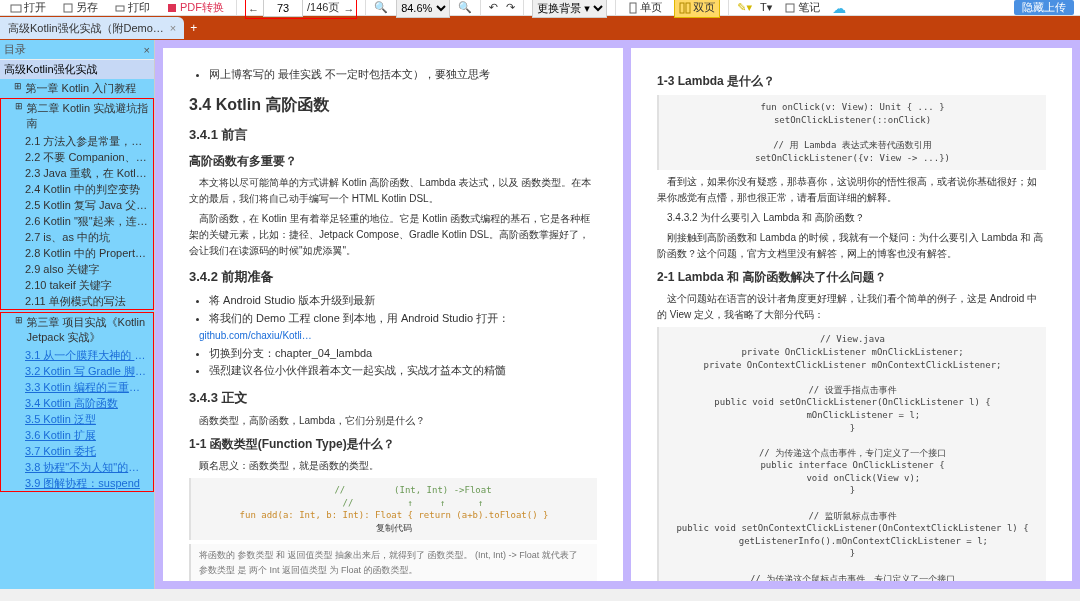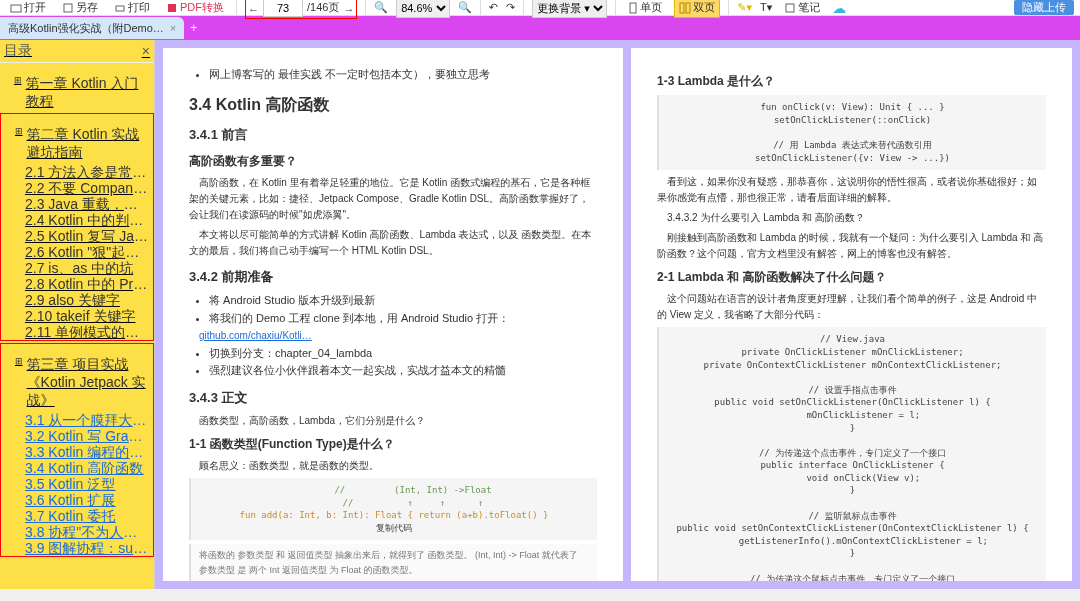--- a/index.html
+++ b/index.html
@@ -5,49 +5,49 @@
 * { box-sizing: border-box; margin: 0; padding: 0; }
 body { font-family: "Microsoft YaHei", Arial, sans-serif; font-size: 12px; background: #f0f0f0; width: 1080px; height: 601px; overflow: hidden; }
 .toolbar { height: 16px; background: #fff; border-bottom: 1px solid #ddd; display: flex; align-items: center; padding: 0 6px; gap: 8px; font-size: 11px; color: #333; }
 .toolbar .btn { display: flex; align-items: center; gap: 2px; cursor: pointer; padding: 2px 4px; }
 .toolbar .sep { width: 1px; height: 16px; background: #ddd; }
 .toolbar .page-input { width: 40px; height: 18px; text-align: center; border: 1px solid #ccc; font-size: 11px; }
 .toolbar .highlight-box { border: 1px solid red; padding: 1px 2px; display: flex; align-items: center; gap: 4px; }
 .toolbar select { font-size: 11px; height: 20px; border: 1px solid #ccc; }
 .toolbar .right-btn { margin-left: auto; background: #4a90e2; color: #fff; padding: 0 8px; border-radius: 2px; cursor: pointer; }
 .toolbar .cloud-ic { color: #3bb5e8; font-size: 14px; }
-.tabs { height: 24px; background: #d946ef; display: flex; align-items: center; }
+.tabs { height: 24px; background: #c2410c; display: flex; align-items: center; }
 .tab { background: #d4e6fa; height: 22px; display: flex; align-items: center; padding: 0 8px; font-size: 11px; color: #333; border-radius: 0 6px 0 0; }
 .tab-close { margin-left: 6px; cursor: pointer; color: #888; }
 .tab-add { color: #fff; margin-left: 6px; cursor: pointer; }
 .main { display: flex; height: 549px; }
-.sidebar { width: 155px; background: #fde047; border-right: 1px solid #ccc; overflow: hidden; font-size: 14px; text-decoration: underline; }
+.sidebar { width: 155px; background: #7dd3fc; border-right: 1px solid #ccc; overflow: hidden; font-size: 11px; }
 .sidebar-hdr { display: flex; align-items: center; padding: 2px 4px; color: #555; border-bottom: 1px solid #eee; }
 .sidebar-hdr .close-x { margin-left: auto; cursor: pointer; }
 .toc { overflow-y: auto; height: 520px; }
 .toc-root { padding: 2px 4px; background: #c6d8f5; color: #000; }
-.toc-chap { padding: 12px 4px 2px 14px; color: #333; display: flex; }
+.toc-chap { padding: 2px 4px 2px 14px; color: #333; display: flex; }
 .toc-chap::before { content: "⊞"; margin-right: 4px; font-size: 9px; }
 .toc-item { padding: 1px 4px 1px 24px; color: #333; white-space: nowrap; overflow: hidden; text-overflow: ellipsis; line-height: 14px; }
 .toc-item.link { color: #1a6cd8; text-decoration: underline; cursor: pointer; }
 .redbox { border: 1px solid red; }
 .content { flex: 1; background: #c4b5fd; display: flex; gap: 8px; padding: 8px; overflow: hidden; }
 .page { background: #fff; padding: 18px 26px; overflow: hidden; font-size: 11px; color: #333; line-height: 1.6; }
 .page-left { width: 480px; }
 .page-right { width: 460px; }
 .page ul { margin-left: 20px; }
 .page h2 { font-size: 16px; font-weight: bold; margin: 8px 0; }
 .page h3 { font-size: 13px; font-weight: bold; margin: 8px 0 4px; }
 .page h4 { font-size: 12px; font-weight: bold; margin: 6px 0 3px; }
 .page p { margin: 4px 0; text-indent: 1em; font-size: 10px; }
 .page .code { background: #f5f5f5; border-left: 2px solid #e0e0e0; padding: 6px 10px; font-family: Consolas, monospace; font-size: 9px; color: #444; white-space: pre; line-height: 1.4; margin: 4px 0; overflow: hidden; text-align: center; }
 .page .code .c-comment { color: #6a9955; margin-left: 38px; }
 .page .code .c-key { color: #c98b2c; }
 .page .quote { background: #fafafa; border-left: 2px solid #ddd; padding: 4px 8px; font-size: 9px; color: #777; margin: 4px 0; }
-.page a.lnk { color: #1a6cd8; text-decoration: underline; font-size: 10px; }
+.page a.lnk { color: #1a6cd8; font-size: 10px; }
 .tb-btn-active { background: #ffd966; border: 1px solid #e0b800; padding: 1px 4px; }
 svg { vertical-align: middle; }
 </style>
 </head>
 <body>
 
 <div class="toolbar">
   <span class="btn">
       <svg width="12" height="12">
         <rect x="1" y="3" width="10" height="7" fill="none" stroke="#666"></rect>
@@ -123,20 +123,21 @@
   <span class="tab-add">+</span>
 </div>
 
 <div class="main">
   <div class="sidebar">
     <div class="sidebar-hdr">
       <span>目录</span>
       <span class="close-x">×</span>
     </div>
     <div class="toc">
+      <div class="toc-root">高级Kotlin强化实战</div>
       <div class="toc-chap">第一章 Kotlin 入门教程</div>
       <div class="redbox">
         <div class="toc-chap">第二章 Kotlin 实战避坑指南</div>
         <div id="toc-items-2">
             <div class="toc-item">2.1 方法入参是常量，不可修改</div>
             <div class="toc-item">2.2 不要 Companion、INSTANCE?</div>
             <div class="toc-item">2.3 Java 重载，在 Kotlin 中怎么巧妙过…</div>
             <div class="toc-item">2.4 Kotlin 中的判空变势</div>
             <div class="toc-item">2.5 Kotlin 复写 Java 父类中的方法</div>
             <div class="toc-item">2.6 Kotlin "狠"起来，连TODO都不放过！</div>
@@ -166,22 +167,22 @@
 
   <div class="content">
 
     <div class="page page-left">
       <ul>
           <li>网上博客写的 最佳实践 不一定时包括本文），要独立思考</li>
         </ul>
       <h2>3.4 Kotlin 高阶函数</h2>
       <h3>3.4.1 前言</h3>
       <h4>高阶函数有多重要？</h4>
+      <p>本文将以尽可能简单的方式讲解 Kotlin 高阶函数、Lambda 表达式，以及 函数类型。在本文的最后，我们将自己动手编写一个 HTML Kotlin DSL。</p>
       <p>高阶函数，在 Kotlin 里有着举足轻重的地位。它是 Kotlin 函数式编程的基石，它是各种框架的关键元素，比如：捷径、Jetpack Compose、Gradle Kotlin DSL。高阶函数掌握好了，会让我们在读源码的时候"如虎添翼"。</p>
-      <p>本文将以尽可能简单的方式讲解 Kotlin 高阶函数、Lambda 表达式，以及 函数类型。在本文的最后，我们将自己动手编写一个 HTML Kotlin DSL。</p>
       <h3>3.4.2 前期准备</h3>
       <ul>
         <li>将 Android Studio 版本升级到最新</li>
         <li>将我们的 Demo 工程 clone 到本地，用 Android Studio 打开：</li>
       </ul>
       <a class="lnk" style="margin-left:1em;">github.com/chaxiu/Kotli…</a>
       <ul>
         <li>切换到分支：chapter_04_lambda</li>
         <li>强烈建议各位小伙伴跟着本文一起实战，实战才益本文的精髓</li>
       </ul>

